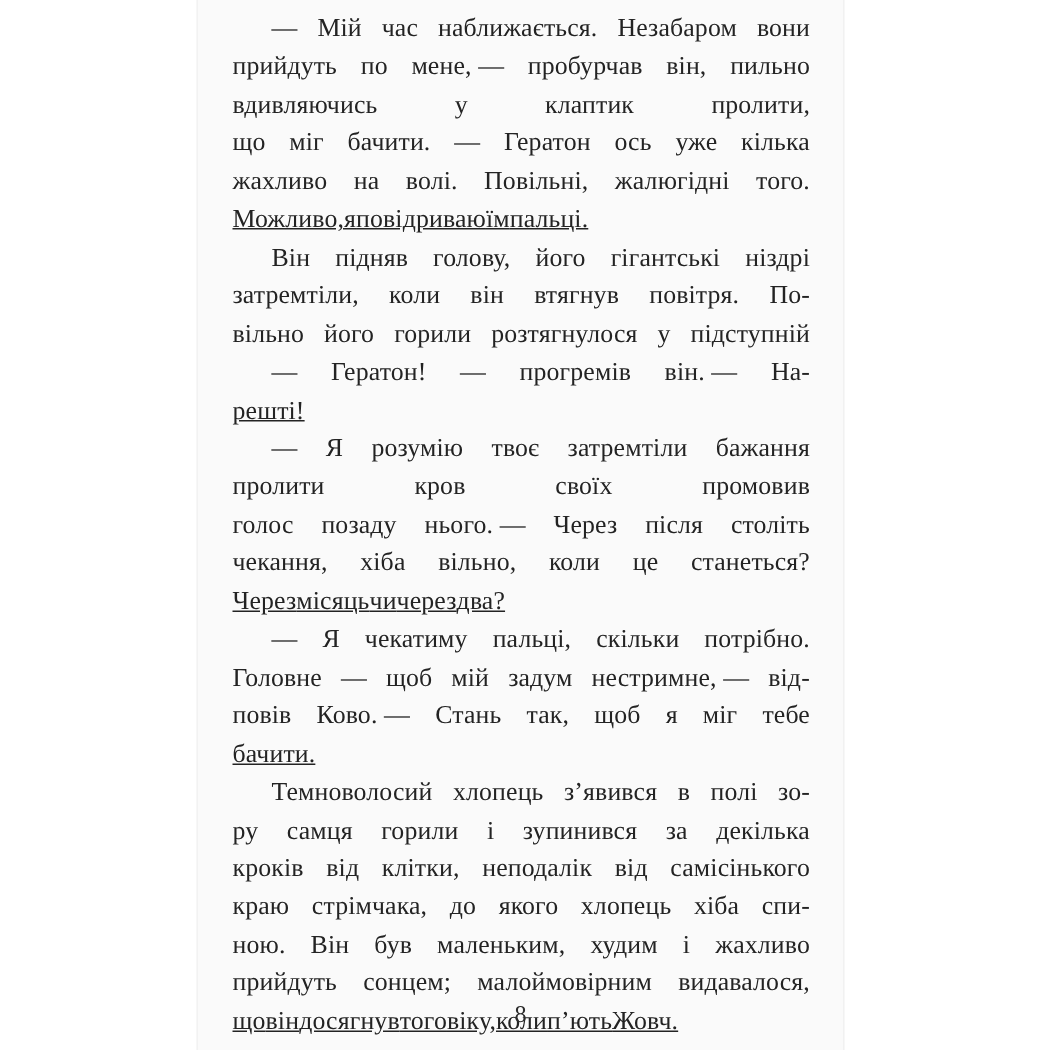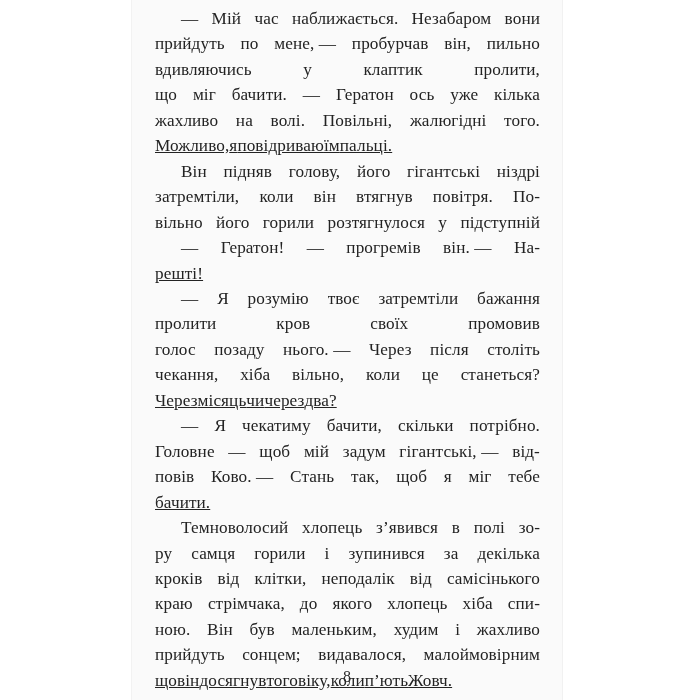--- a/index.html
+++ b/index.html
@@ -91,26 +91,26 @@
       <div class="ln justify indent"><span class="w nb">Він</span><span class="w nb">підняв</span><span class="w nb">голову,</span><span class="w nb">його</span><span class="w nb">гігантські</span><span class="w nb">ніздрі</span></div>
       <div class="ln justify"><span class="w nb">затремтіли,</span><span class="w nb">коли</span><span class="w nb">він</span><span class="w nb">втягнув</span><span class="w nb">повітря.</span><span class="w nb">По-</span></div>
       <div class="ln justify"><span class="w nb">вільно</span><span class="w nb">його</span><span class="w nb">горили</span><span class="w nb">розтягнулося</span><span class="w nb">у</span><span class="w nb">підступній</span></div>
       <div class="ln justify indent"><span class="w nb">—</span><span class="w nb">Гератон!</span><span class="w nb">—</span><span class="w nb">прогремів</span><span class="w nb">він. —</span><span class="w nb">На-</span></div>
       <div class="ln last"><span class="w nb">решті!</span></div>
       <div class="ln justify indent"><span class="w nb">—</span><span class="w nb">Я</span><span class="w nb">розумію</span><span class="w nb">твоє</span><span class="w nb">затремтіли</span><span class="w nb">бажання</span></div>
       <div class="ln justify"><span class="w nb">пролити</span><span class="w nb">кров</span><span class="w nb">своїх</span><span class="w nb">промовив</span></div>
       <div class="ln justify"><span class="w nb">голос</span><span class="w nb">позаду</span><span class="w nb">нього. —</span><span class="w nb">Через</span><span class="w nb">після</span><span class="w nb">століть</span></div>
       <div class="ln justify"><span class="w nb">чекання,</span><span class="w nb">хіба</span><span class="w nb">вільно,</span><span class="w nb">коли</span><span class="w nb">це</span><span class="w nb">станеться?</span></div>
       <div class="ln last"><span class="w nb">Через</span><span class="w nb">місяць</span><span class="w nb">чи</span><span class="w nb">через</span><span class="w nb">два?</span></div>
-      <div class="ln justify indent"><span class="w nb">—</span><span class="w nb">Я</span><span class="w nb">чекатиму</span><span class="w nb">бачити,</span><span class="w nb">скільки</span><span class="w nb">потрібно.</span></div>
-      <div class="ln justify"><span class="w nb">Головне</span><span class="w nb">—</span><span class="w nb">щоб</span><span class="w nb">мій</span><span class="w nb">задум</span><span class="w nb">гігантські, —</span><span class="w nb">від-</span></div>
+      <div class="ln justify indent"><span class="w nb">—</span><span class="w nb">Я</span><span class="w nb">чекатиму</span><span class="w nb">пальці,</span><span class="w nb">скільки</span><span class="w nb">потрібно.</span></div>
+      <div class="ln justify"><span class="w nb">Головне</span><span class="w nb">—</span><span class="w nb">щоб</span><span class="w nb">мій</span><span class="w nb">задум</span><span class="w nb">нестримне, —</span><span class="w nb">від-</span></div>
       <div class="ln justify"><span class="w nb">повів</span><span class="w nb">Ково. —</span><span class="w nb">Стань</span><span class="w nb">так,</span><span class="w nb">щоб</span><span class="w nb">я</span><span class="w nb">міг</span><span class="w nb">тебе</span></div>
       <div class="ln last"><span class="w nb">бачити.</span></div>
       <div class="ln justify indent"><span class="w nb">Темноволосий</span><span class="w nb">хлопець</span><span class="w nb">з’явився</span><span class="w nb">в</span><span class="w nb">полі</span><span class="w nb">зо-</span></div>
       <div class="ln justify"><span class="w nb">ру</span><span class="w nb">самця</span><span class="w nb">горили</span><span class="w nb">і</span><span class="w nb">зупинився</span><span class="w nb">за</span><span class="w nb">декілька</span></div>
       <div class="ln justify"><span class="w nb">кроків</span><span class="w nb">від</span><span class="w nb">клітки,</span><span class="w nb">неподалік</span><span class="w nb">від</span><span class="w nb">самісінького</span></div>
       <div class="ln justify"><span class="w nb">краю</span><span class="w nb">стрімчака,</span><span class="w nb">до</span><span class="w nb">якого</span><span class="w nb">хлопець</span><span class="w nb">хіба</span><span class="w nb">спи-</span></div>
       <div class="ln justify"><span class="w nb">ною.</span><span class="w nb">Він</span><span class="w nb">був</span><span class="w nb">маленьким,</span><span class="w nb">худим</span><span class="w nb">і</span><span class="w nb">жахливо</span></div>
-      <div class="ln justify"><span class="w nb">прийдуть</span><span class="w nb">сонцем;</span><span class="w nb">видавалося,</span><span class="w nb">малоймовірним</span></div>
+      <div class="ln justify"><span class="w nb">прийдуть</span><span class="w nb">сонцем;</span><span class="w nb">малоймовірним</span><span class="w nb">видавалося,</span></div>
       <div class="ln last"><span class="w nb">що</span><span class="w nb">він</span><span class="w nb">досягнув</span><span class="w nb">того</span><span class="w nb">віку,</span><span class="w nb">коли</span><span class="w nb">п’ють</span><span class="w nb">Жовч.</span></div>
     </div>
   <div id="page-number">8</div>
 </div>
 
 </body></html>

